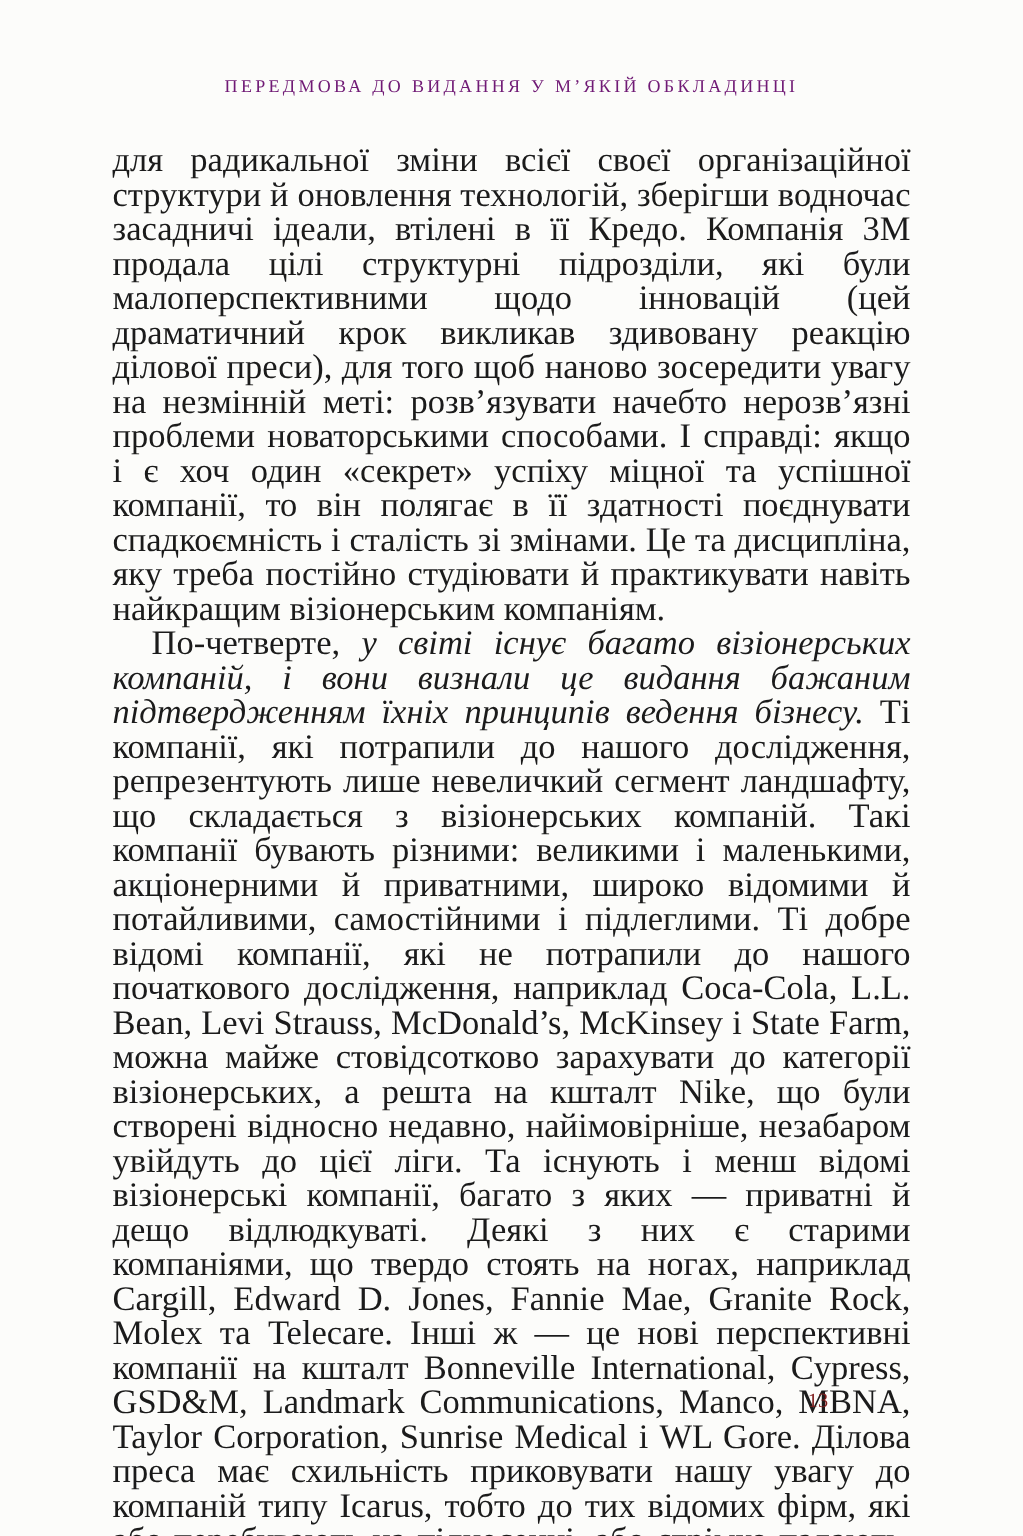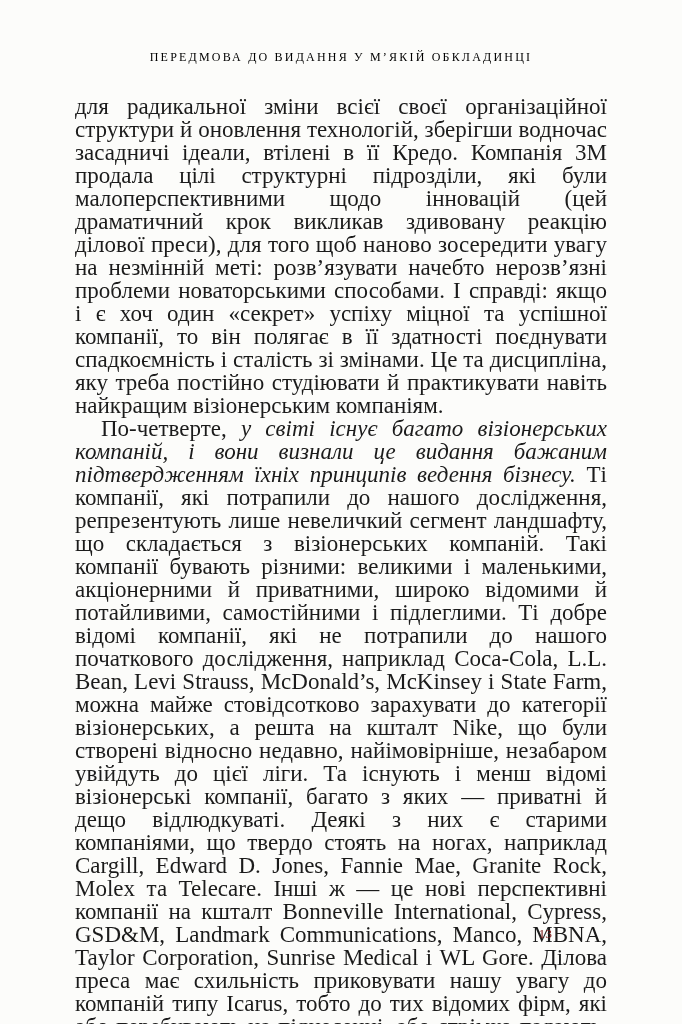--- a/index.html
+++ b/index.html
@@ -12,21 +12,21 @@
     font-family: "Liberation Serif", serif;
     color: #1b1b1b;
     padding: 50px 75px 0 75px;
     position: relative;
     overflow: hidden;
   }
   .running-header {
     text-align: center;
     font-size: 12px;
     letter-spacing: 2.2px;
-    color: #000000;
+    color: #701a75;
     margin-bottom: 30px;
     text-transform: uppercase;
     font-weight: normal;
   }
   .text-block {
     font-size: 23px;
     line-height: 23px;
     text-align: justify;
   }
   .para { margin: 0; }

